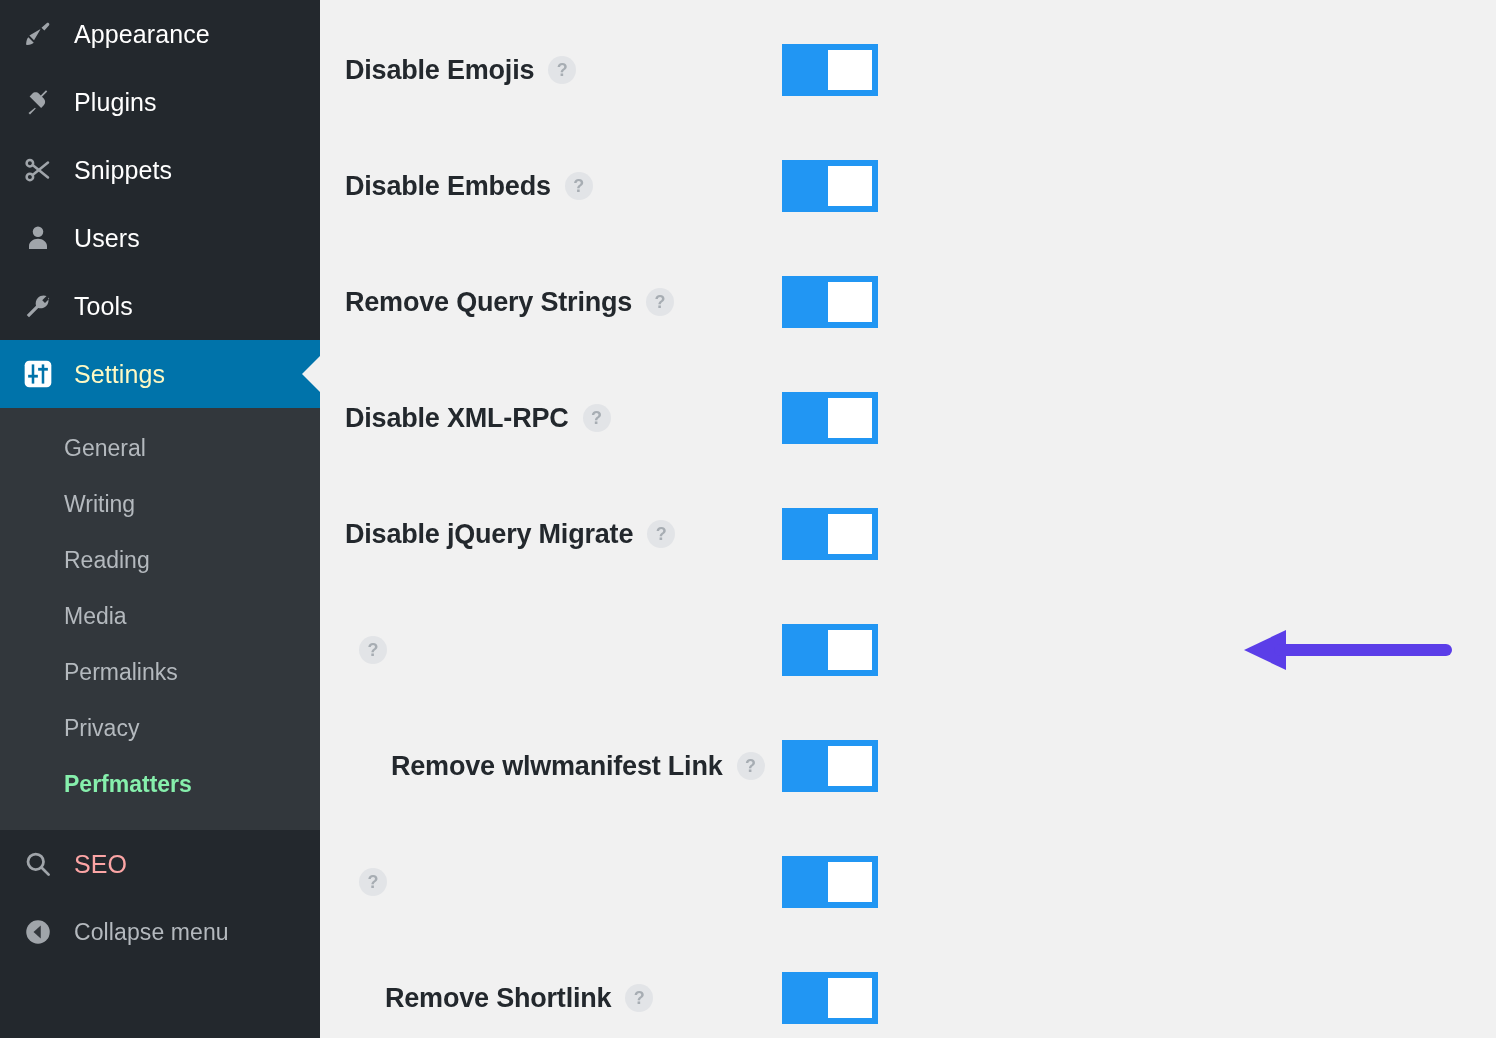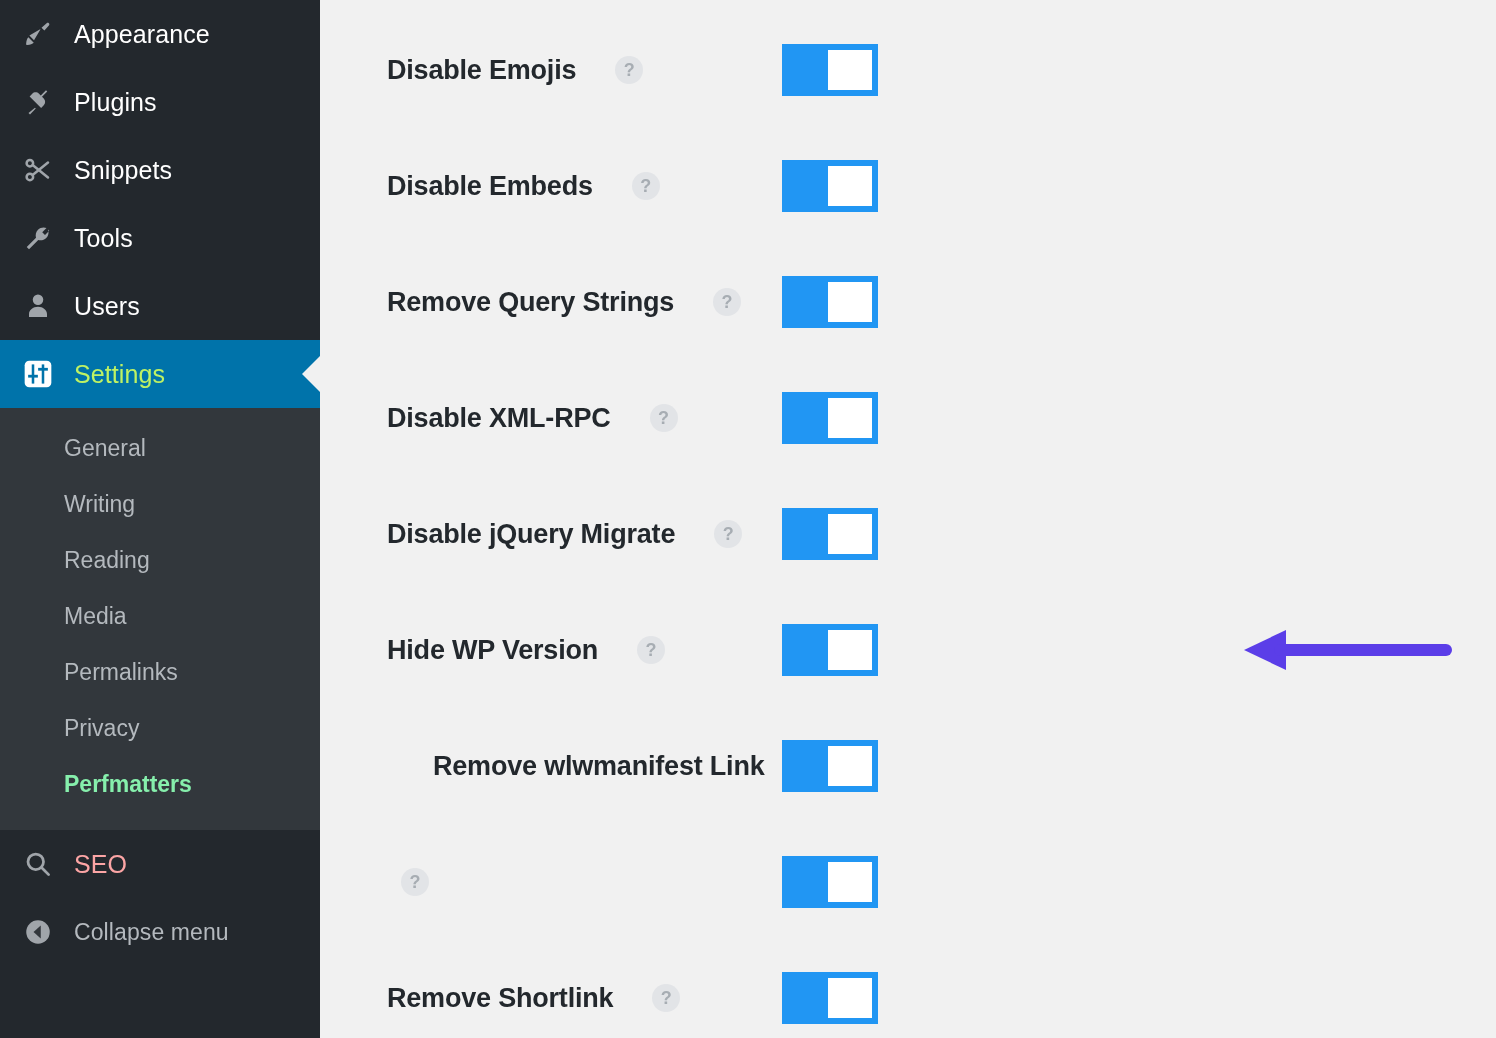--- a/index.html
+++ b/index.html
@@ -35,21 +35,21 @@
   }
   .nav-item .ico svg { display:block; }
   .nav-label {
     font-size:25px;
     color:#ffffff;
     font-weight:400;
     letter-spacing:.1px;
     white-space:nowrap;
   }
   .nav-item.active { background:#0073aa; }
-  .nav-item.active .nav-label { color:#bef264; }
+  .nav-item.active .nav-label { color:#fef9c3; }
   
   .nav-item.active::after {
     content:"";
     position:absolute;
     right:0; top:50%;
     transform:translateY(-50%);
     width:0; height:0;
     border-top:18px solid transparent;
     border-bottom:18px solid transparent;
     border-right:18px solid #f1f1f1;
@@ -87,23 +87,22 @@
   .row {
     position:absolute;
     left:0; right:0;
     height:64px;
     display:flex;
     align-items:center;
   }
   .row-label-wrap {
     display:flex;
     align-items:center;
-    margin-left:67px;
+    margin-left:25px;
     width:440px;
-    gap:25px;
   }
   .row-label {
     font-size:27px;
     font-weight:bold;
     color:#23282d;
     letter-spacing:-.2px;
     white-space:nowrap;
   }
   .help-icon {
     width:28px; height:28px;
@@ -184,34 +183,34 @@
             <line x1="7.7" y1="8" x2="20" y2="18" stroke-linecap="round"></line>
             <line x1="7.7" y1="16" x2="20" y2="6" stroke-linecap="round"></line>
           </svg>
         </span>
         <span class="nav-label">Snippets</span>
       </div>
 
       <div class="nav-item">
         <span class="ico">
           <svg width="30" height="30" viewBox="0 0 24 24" fill="#a0a5aa">
-            <path d="M21 6.2l-3.4 3.4-2.2-2.2L18.8 4c-2.3-.9-5 -.4-6.8 1.4-1.7 1.7-2.2 4.2-1.6 6.4L3 19.2 4.8 21l7.4-7.4c2.2.6 4.7.1 6.4-1.6 1.8-1.8 2.3-4.5 1.4-6.8z"></path>
-          </svg>
-        </span>
-        <span class="nav-label">Tools</span>
-      </div>
-
-      <div class="nav-item">
-        <span class="ico">
-          <svg width="30" height="30" viewBox="0 0 24 24" fill="#a0a5aa">
             <circle cx="12" cy="7" r="4.2"></circle>
             <path d="M12 12.6c-4 0-7.2 2.6-7.2 5.8v2.4h14.4v-2.4c0-3.2-3.2-5.8-7.2-5.8z"></path>
           </svg>
         </span>
         <span class="nav-label">Users</span>
+      </div>
+
+      <div class="nav-item">
+        <span class="ico">
+          <svg width="30" height="30" viewBox="0 0 24 24" fill="#a0a5aa">
+            <path d="M21 6.2l-3.4 3.4-2.2-2.2L18.8 4c-2.3-.9-5 -.4-6.8 1.4-1.7 1.7-2.2 4.2-1.6 6.4L3 19.2 4.8 21l7.4-7.4c2.2.6 4.7.1 6.4-1.6 1.8-1.8 2.3-4.5 1.4-6.8z"></path>
+          </svg>
+        </span>
+        <span class="nav-label">Tools</span>
       </div>
 
       <div class="nav-item active">
         <span class="ico">
           <svg width="32" height="32" viewBox="0 0 24 24">
             <rect x="2" y="2" width="20" height="20" rx="3.5" fill="#ffffff"></rect>
             <g fill="#0073aa">
               <rect x="7.3" y="4.8" width="1.9" height="14.4"></rect>
               <rect x="14.8" y="4.8" width="1.9" height="14.4"></rect>
               <rect x="4.6" y="12.6" width="7.3" height="2.1"></rect>
@@ -321,21 +320,20 @@
           <span class="row-label">Disable jQuery Migrate</span>
           <span class="help-icon">?</span>
         </div>
         <div class="toggle">
           <span class="knob"></span>
         </div>
       </div>
 
       <div class="row" style="top:618px;">
         <div class="row-label-wrap">
-          <span class="row-label">Hide WP Version</span>
           <span class="help-icon">?</span>
         </div>
         <div class="toggle">
           <span class="knob"></span>
         </div>
       </div>
 
       <div class="row" style="top:734px;padding-left:46px;">
         <div class="row-label-wrap">
           <span class="row-label">Remove wlwmanifest Link</span>
@@ -348,21 +346,21 @@
 
       <div class="row" style="top:850px;">
         <div class="row-label-wrap">
           <span class="help-icon">?</span>
         </div>
         <div class="toggle">
           <span class="knob"></span>
         </div>
       </div>
 
-      <div class="row" style="top:966px;">
+      <div class="row" style="top:966px;padding-left:40px;">
         <div class="row-label-wrap">
           <span class="row-label">Remove Shortlink</span>
           <span class="help-icon">?</span>
         </div>
         <div class="toggle">
           <span class="knob"></span>
         </div>
       </div>
 
     </div>

